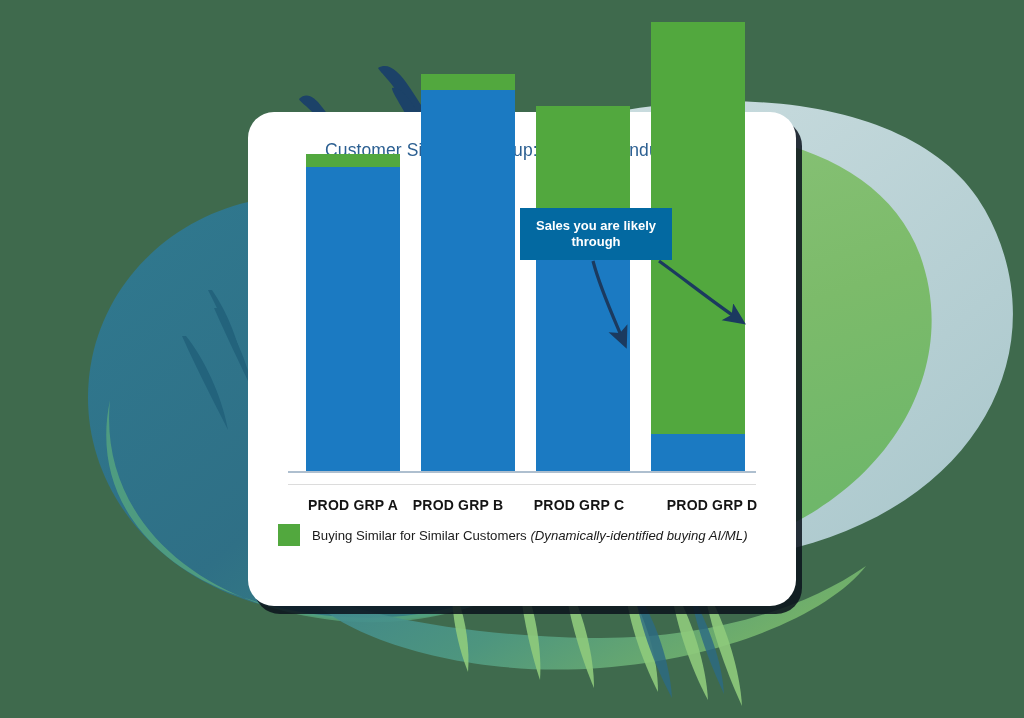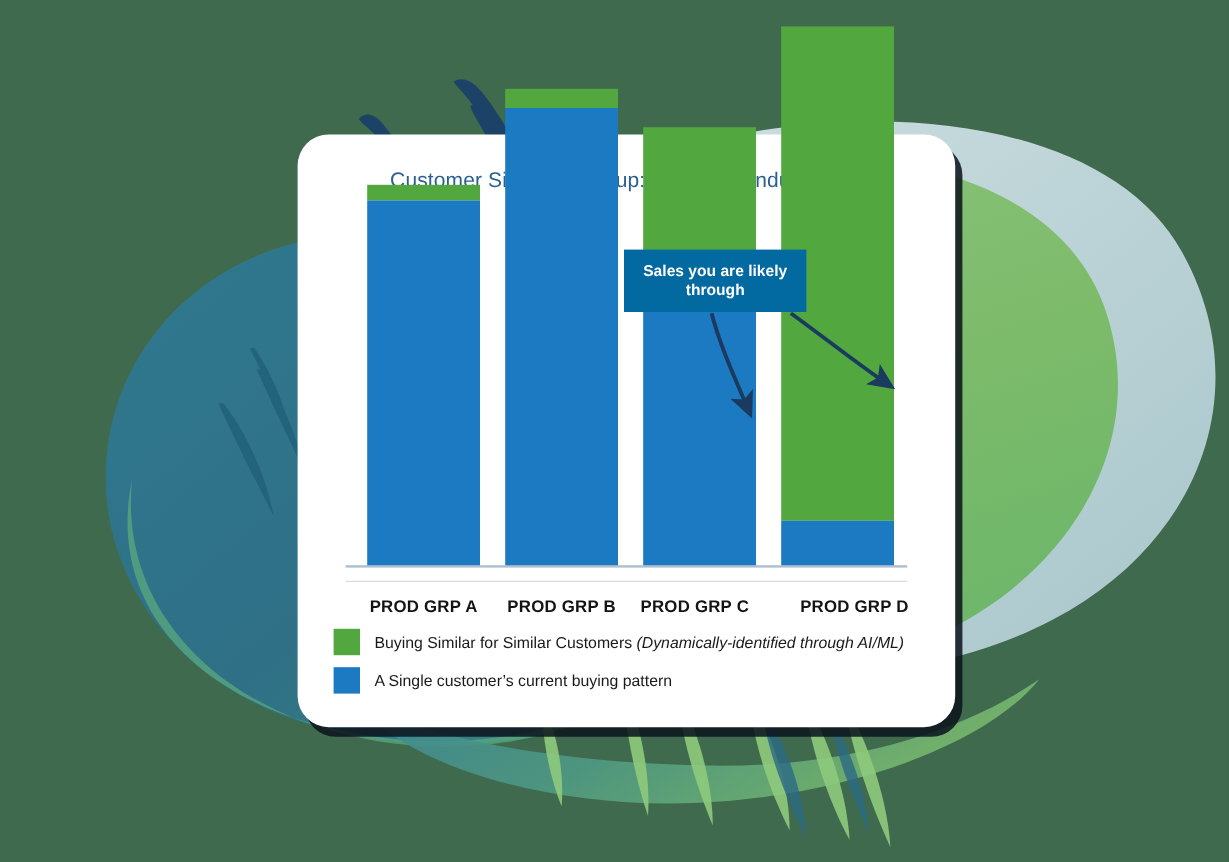--- a/index.html
+++ b/index.html
@@ -185,29 +185,25 @@
     <div class="callout">
       <div class="callout-text">
         <span>Sales you are likely</span><br>
         <span>through</span>
       </div>
     </div>
   </div>
 
   <div class="xlabels">
     <div class="xlabel" style="left:10px;">PROD GRP A</div>
-    <div class="xlabel" style="left:125px;">PROD GRP B</div>
+    <div class="xlabel" style="left:115px;">PROD GRP B</div>
     <div class="xlabel" style="left:236px;">PROD GRP C</div>
     <div class="xlabel" style="left:369px;">PROD GRP D</div>
   </div>
 
   <div class="legend">
     <div class="legend-row">
       <span class="swatch green"></span>
-      <span class="legend-label"><span>Buying Similar for Similar Customers </span><i>(Dynamically-identified through AI/ML)</i></span>
-    </div>
-    <div class="legend-row">
-      <span class="swatch blue"></span>
-      <span class="legend-label"><span>A Single customer’s current buying pattern</span><i></i></span>
+      <span class="legend-label"><span>Buying Similar for Similar Customers </span><i>(Dynamically-identified buying AI/ML)</i></span>
     </div>
   </div>
 
 </div>
 
 </body></html>

